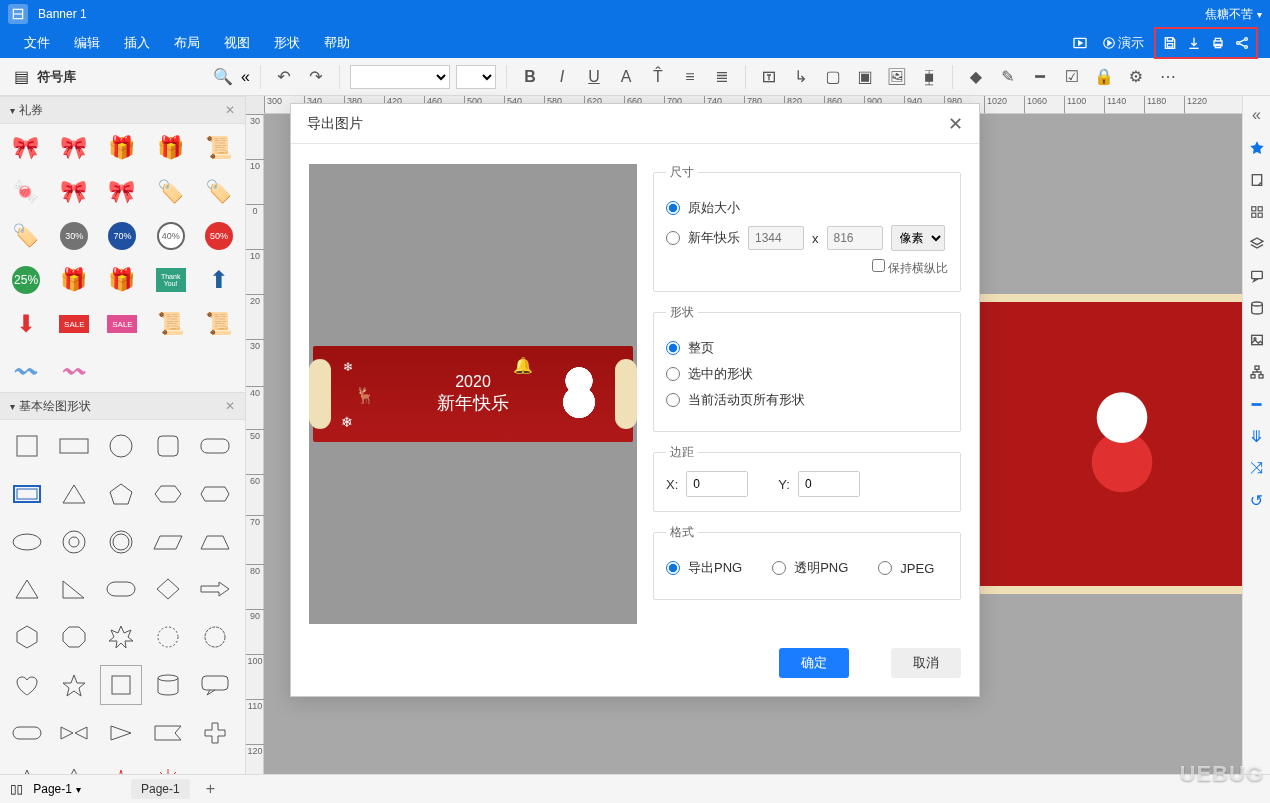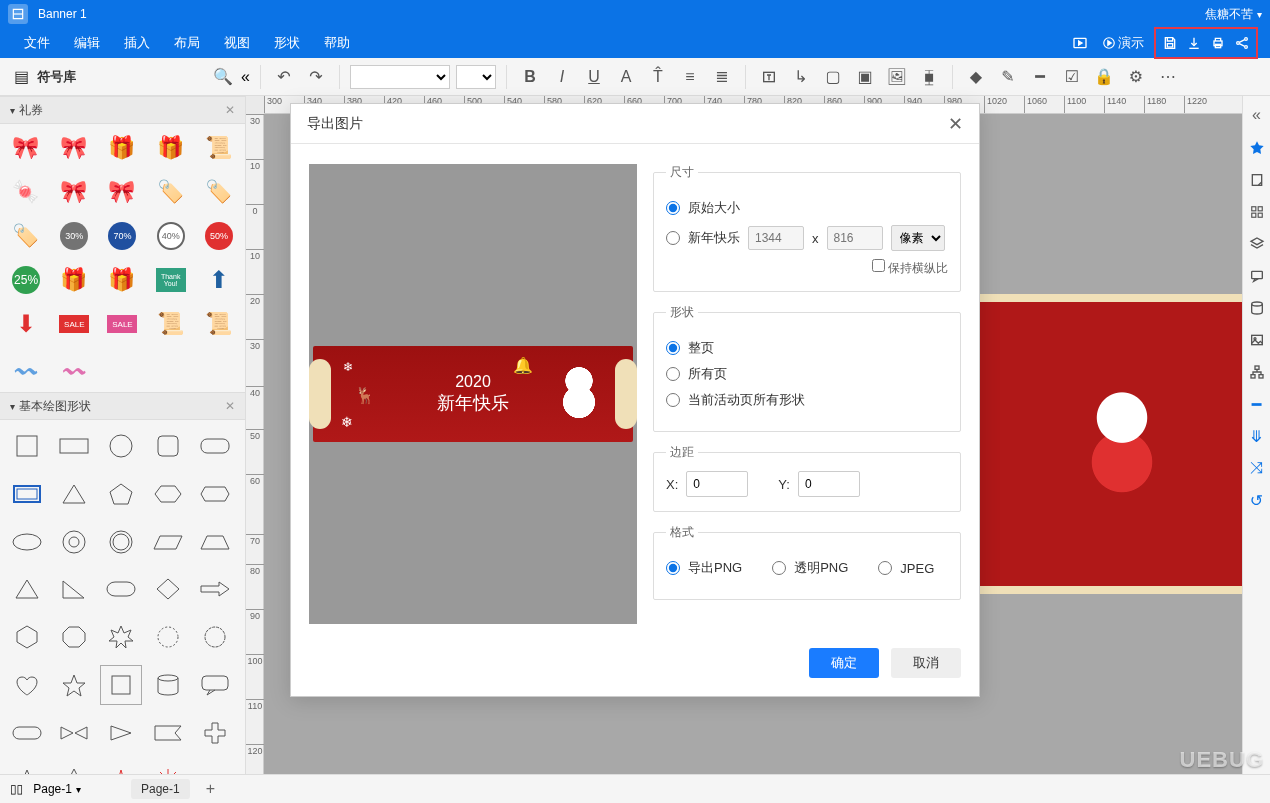--- a/index.html
+++ b/index.html
@@ -83,24 +83,24 @@
 .radio-row select { border: 1px solid #ccc; height: 26px; font-size: 12px; padding: 0 4px; border-radius: 2px; }
 .chk-row { text-align: right; font-size: 12px; color: #666; margin-top: 0; }
 .margin-row { display: flex; gap: 30px; align-items: center; }
 .margin-row label { display: flex; align-items: center; gap: 8px; }
 .margin-row input { border: 1px solid #ccc; height: 26px; width: 62px; padding: 0 6px; font-size: 12px; border-radius: 2px;}
 
 .fmt-row { display: flex; gap: 30px; }
 .dialog-footer { display: flex; justify-content: flex-end; gap: 12px; padding: 14px 18px 18px; }
 .btn { height: 30px; padding: 0 22px; border-radius: 3px; font-size: 13px; cursor: pointer; border: none; }
 .btn-primary { background: #1a7cff; color: #fff; }
-.btn-default { background: #eee; color: #333; }
-
-
-.watermark { position: absolute; right: 6px; bottom: 30px; font-size: 22px; font-weight: bold; color: rgba(255,255,255,0.6); letter-spacing: 1px; pointer-events: none; z-index: 200; text-shadow: 0 1px 2px rgba(0,0,0,0.3); }
+.btn-default { background: #eee; color: #333; margin-left: 30px; }
+
+
+.watermark { position: absolute; right: 6px; bottom: 16px; font-size: 22px; font-weight: bold; color: rgba(255,255,255,0.6); letter-spacing: 1px; pointer-events: none; z-index: 200; text-shadow: 0 1px 2px rgba(0,0,0,0.3); }
 
 svg { display: block; }
 </style>
 </head>
 <body>
 
 <div class="title-bar">
   <div class="logo">
     <svg width="14" height="14" viewBox="0 0 24 24" fill="none" stroke="#fff" stroke-width="2">
         <path d="M4 4h16v16H4z"></path>
@@ -530,21 +530,21 @@
   <div class="ruler-v" id="ruler-v">
       <div class="tick" style="top: 0px;">30</div>
       <div class="tick" style="top: 45px;">10</div>
       <div class="tick" style="top: 90px;">0</div>
       <div class="tick" style="top: 135px;">10</div>
       <div class="tick" style="top: 180px;">20</div>
       <div class="tick" style="top: 225px;">30</div>
       <div class="tick" style="top: 272px;">40</div>
       <div class="tick" style="top: 315px;">50</div>
       <div class="tick" style="top: 360px;">60</div>
-      <div class="tick" style="top: 420px;">70</div>
+      <div class="tick" style="top: 401px;">70</div>
       <div class="tick" style="top: 450px;">80</div>
       <div class="tick" style="top: 495px;">90</div>
       <div class="tick" style="top: 540px;">100</div>
       <div class="tick" style="top: 585px;">110</div>
       <div class="tick" style="top: 630px;">120</div>
     </div>
   <div class="canvas-inner">
     <div class="canvas-page">
       <div style="position:absolute;left:-16px;top:20%;width:34px;height:160px;background:#f0e0b8;border-radius:17px"></div>
       <div style="position:absolute;inset:0;display:flex;align-items:center;justify-content:center">
@@ -666,21 +666,21 @@
       </fieldset>
 
       <fieldset>
         <legend>形状</legend>
         <label class="radio-row">
             <input type="radio" name="sh" checked="" style="">
             <span>整页</span>
           </label>
         <label class="radio-row">
             <input type="radio" name="sh" style="">
-            <span>所有页</span>
+            <span>选中的形状</span>
           </label>
         <label class="radio-row">
             <input type="radio" name="sh" style="">
             <span>当前活动页所有形状</span>
           </label>
       </fieldset>
 
       <fieldset>
         <legend>边距</legend>
         <div class="margin-row">

